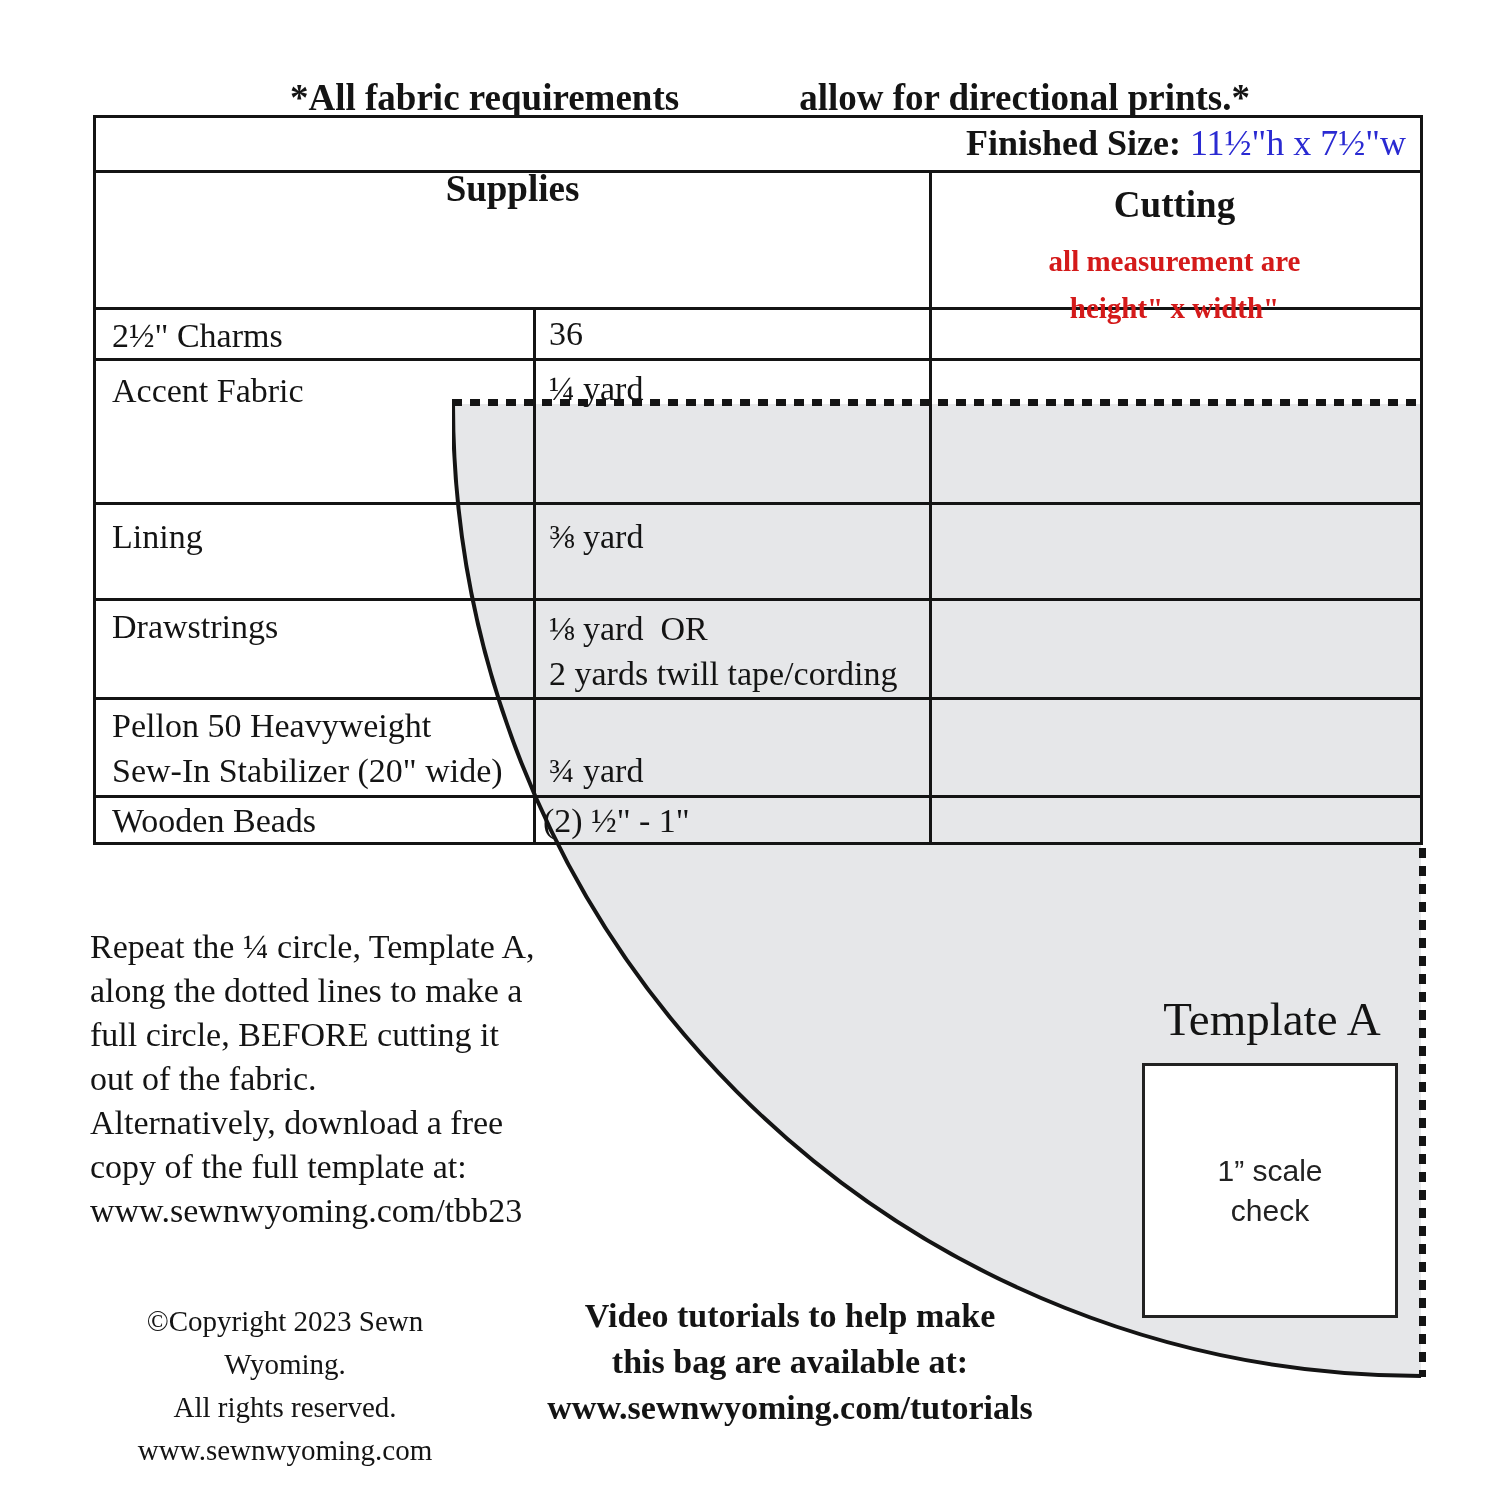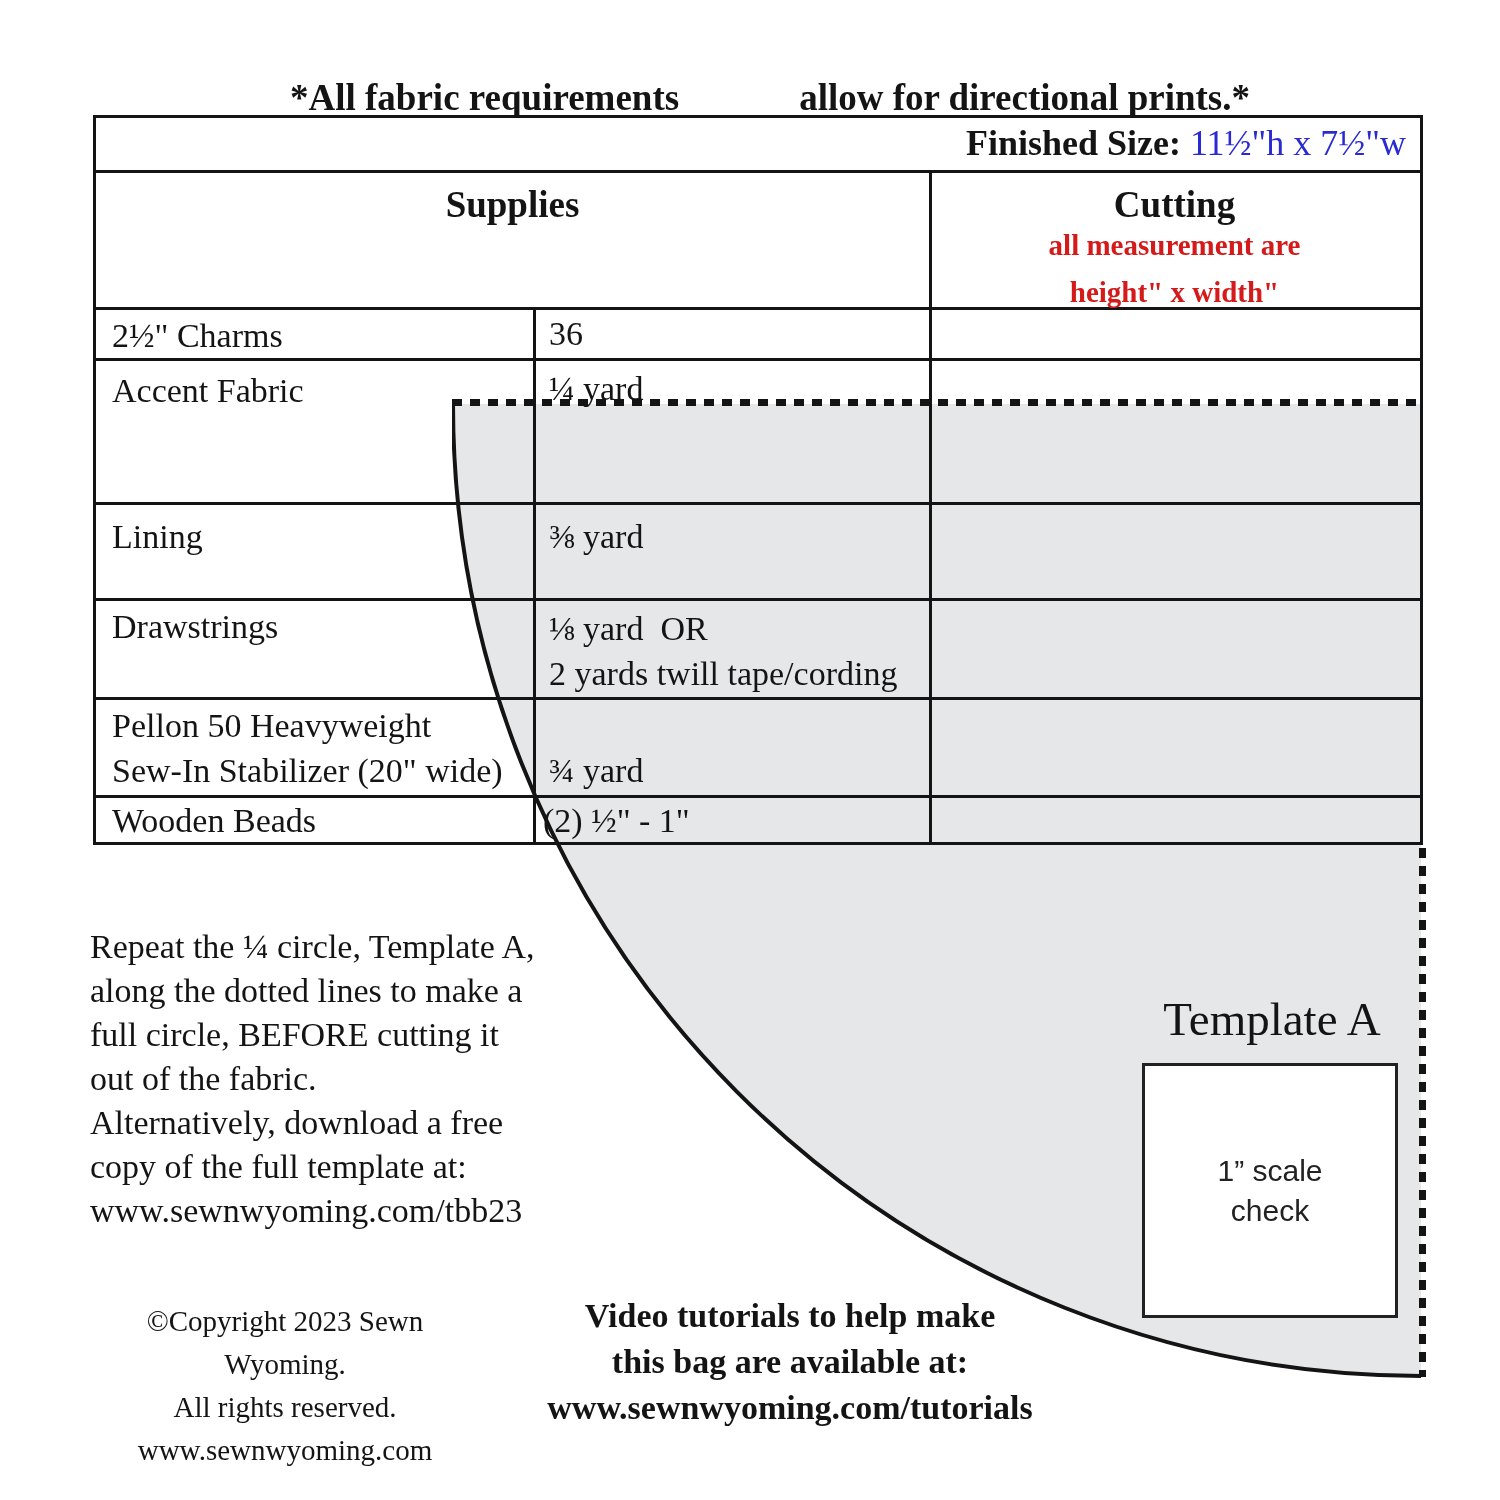--- a/index.html
+++ b/index.html
@@ -108,24 +108,24 @@
   <div class="hline" style="top:677px"></div>
   <div class="vline" style="left:833px;top:52px;bottom:0"></div>
   <div class="vline" style="left:437px;top:189px;bottom:0"></div>
 
   <div class="cell finished">
     <span class="lbl">Finished Size:</span>
     <span> </span>
     <span class="val">11½"h x 7½"w</span>
   </div>
 
-  <div class="cell hdr" style="left:0;width:833px;top:52px;height:137px;padding-top:12px">Supplies</div>
+  <div class="cell hdr" style="left:0;width:833px;top:36px;height:137px;padding-top:12px">Supplies</div>
   <div class="cell" style="left:833px;width:491px;top:52px;height:137px;padding-top:12px;text-align:center">
     <div class="hdr">Cutting</div>
-    <div class="cut-note" style="margin-top:4px">all measurement are</div>
+    <div class="cut-note" style="margin-top:20px">all measurement are</div>
     <div class="cut-note" style="margin-top:18px">height" x width"</div>
   </div>
 
   <div class="cell" style="left:0;width:437px;top:189px;height:51px;padding:8px 0 0 16px">2½" Charms</div>
   <div class="cell qty" style="left:437px;width:324px;top:189px;height:51px;padding:6px 0 0 16px">36</div>
   <div class="cell" style="left:833px;width:491px;top:189px;height:51px"></div>
 
   <div class="cell" style="left:0;width:365px;top:240px;height:144px;padding:12px 8px 0 16px">Accent Fabric</div>
   <div class="cell qty" style="left:437px;width:396px;top:240px;height:144px;padding:10px 0 0 16px">¼ yard</div>
   <div class="cell" style="left:833px;width:491px;top:240px;height:144px"></div>

